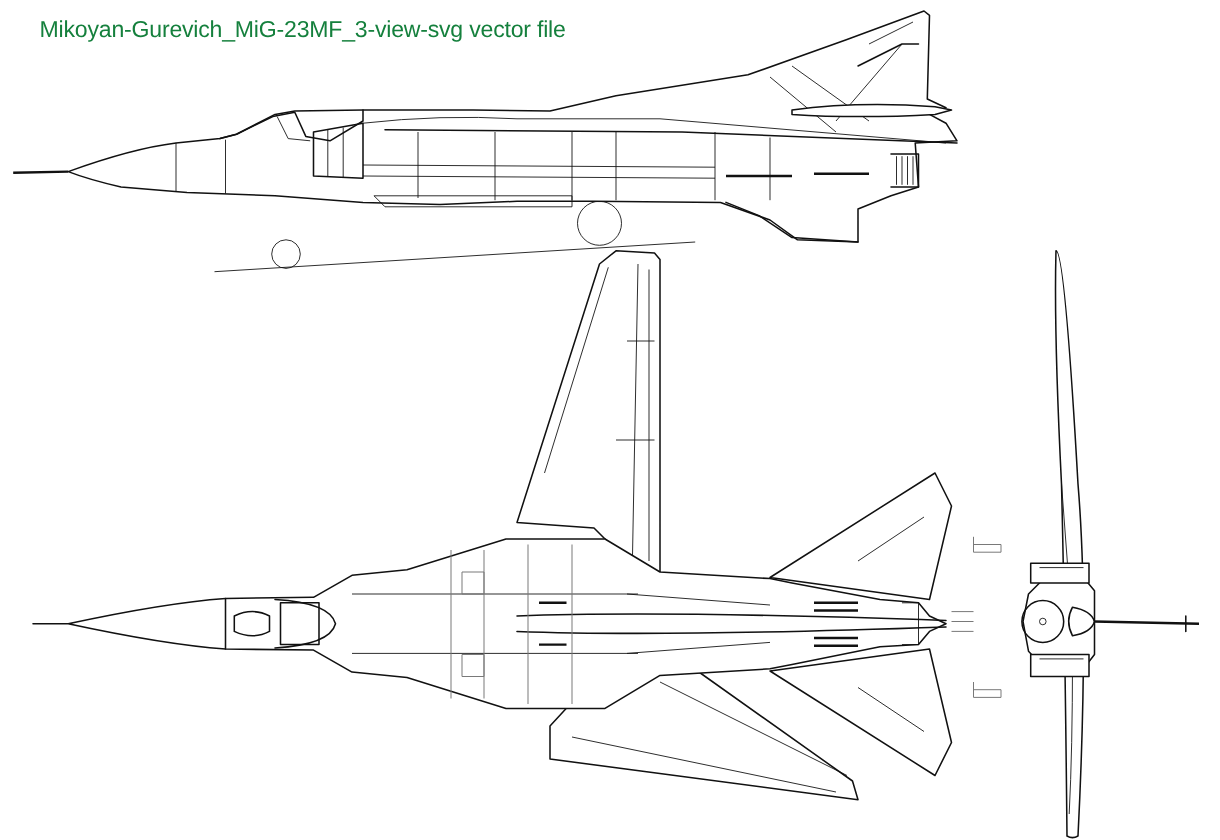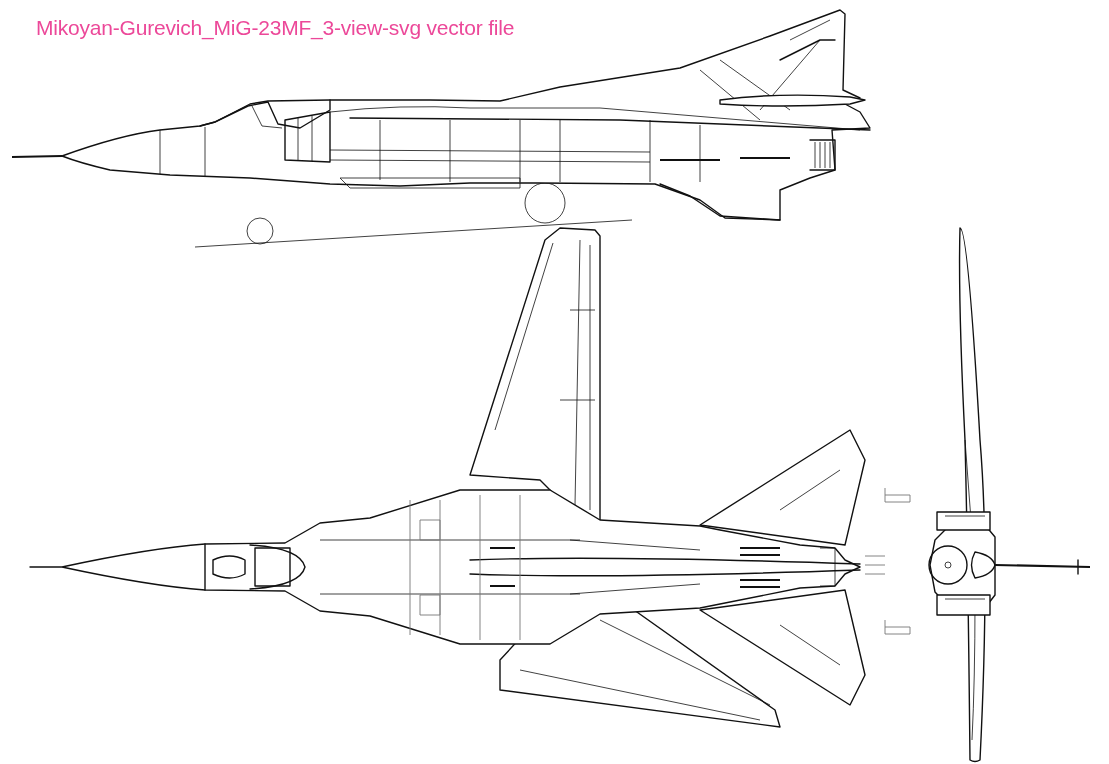--- a/index.html
+++ b/index.html
@@ -1,20 +1,20 @@
 <!DOCTYPE html>
 <html><head>
 <meta charset="utf-8">
 <style>
   html, body { margin: 0; padding: 0; background: #ffffff; }
   body { width: 1109px; height: 764px; position: relative; overflow: hidden; }
   .title {
     position: absolute; left: 36px; top: 16px;
     font-family: "Liberation Sans", sans-serif;
-    font-size: 21px; color: #ec4899; letter-spacing: -0.2px;
+    font-size: 21px; color: #15803d; letter-spacing: -0.2px;
   }
   svg { position: absolute; left: 0; top: 0; }
   .ln { fill: none; stroke: #111; stroke-width: 1.4; stroke-linejoin: round; stroke-linecap: round; }
   .th { fill: none; stroke: #111; stroke-width: 0.8; }
   .tk { fill: none; stroke: #111; stroke-width: 2.2; }
   .fl { fill: #fff; stroke: #111; stroke-width: 1.4; stroke-linejoin: round; }
   .gr { fill: none; stroke: #777; stroke-width: 0.9; }
 </style>
 </head>
 <body>

